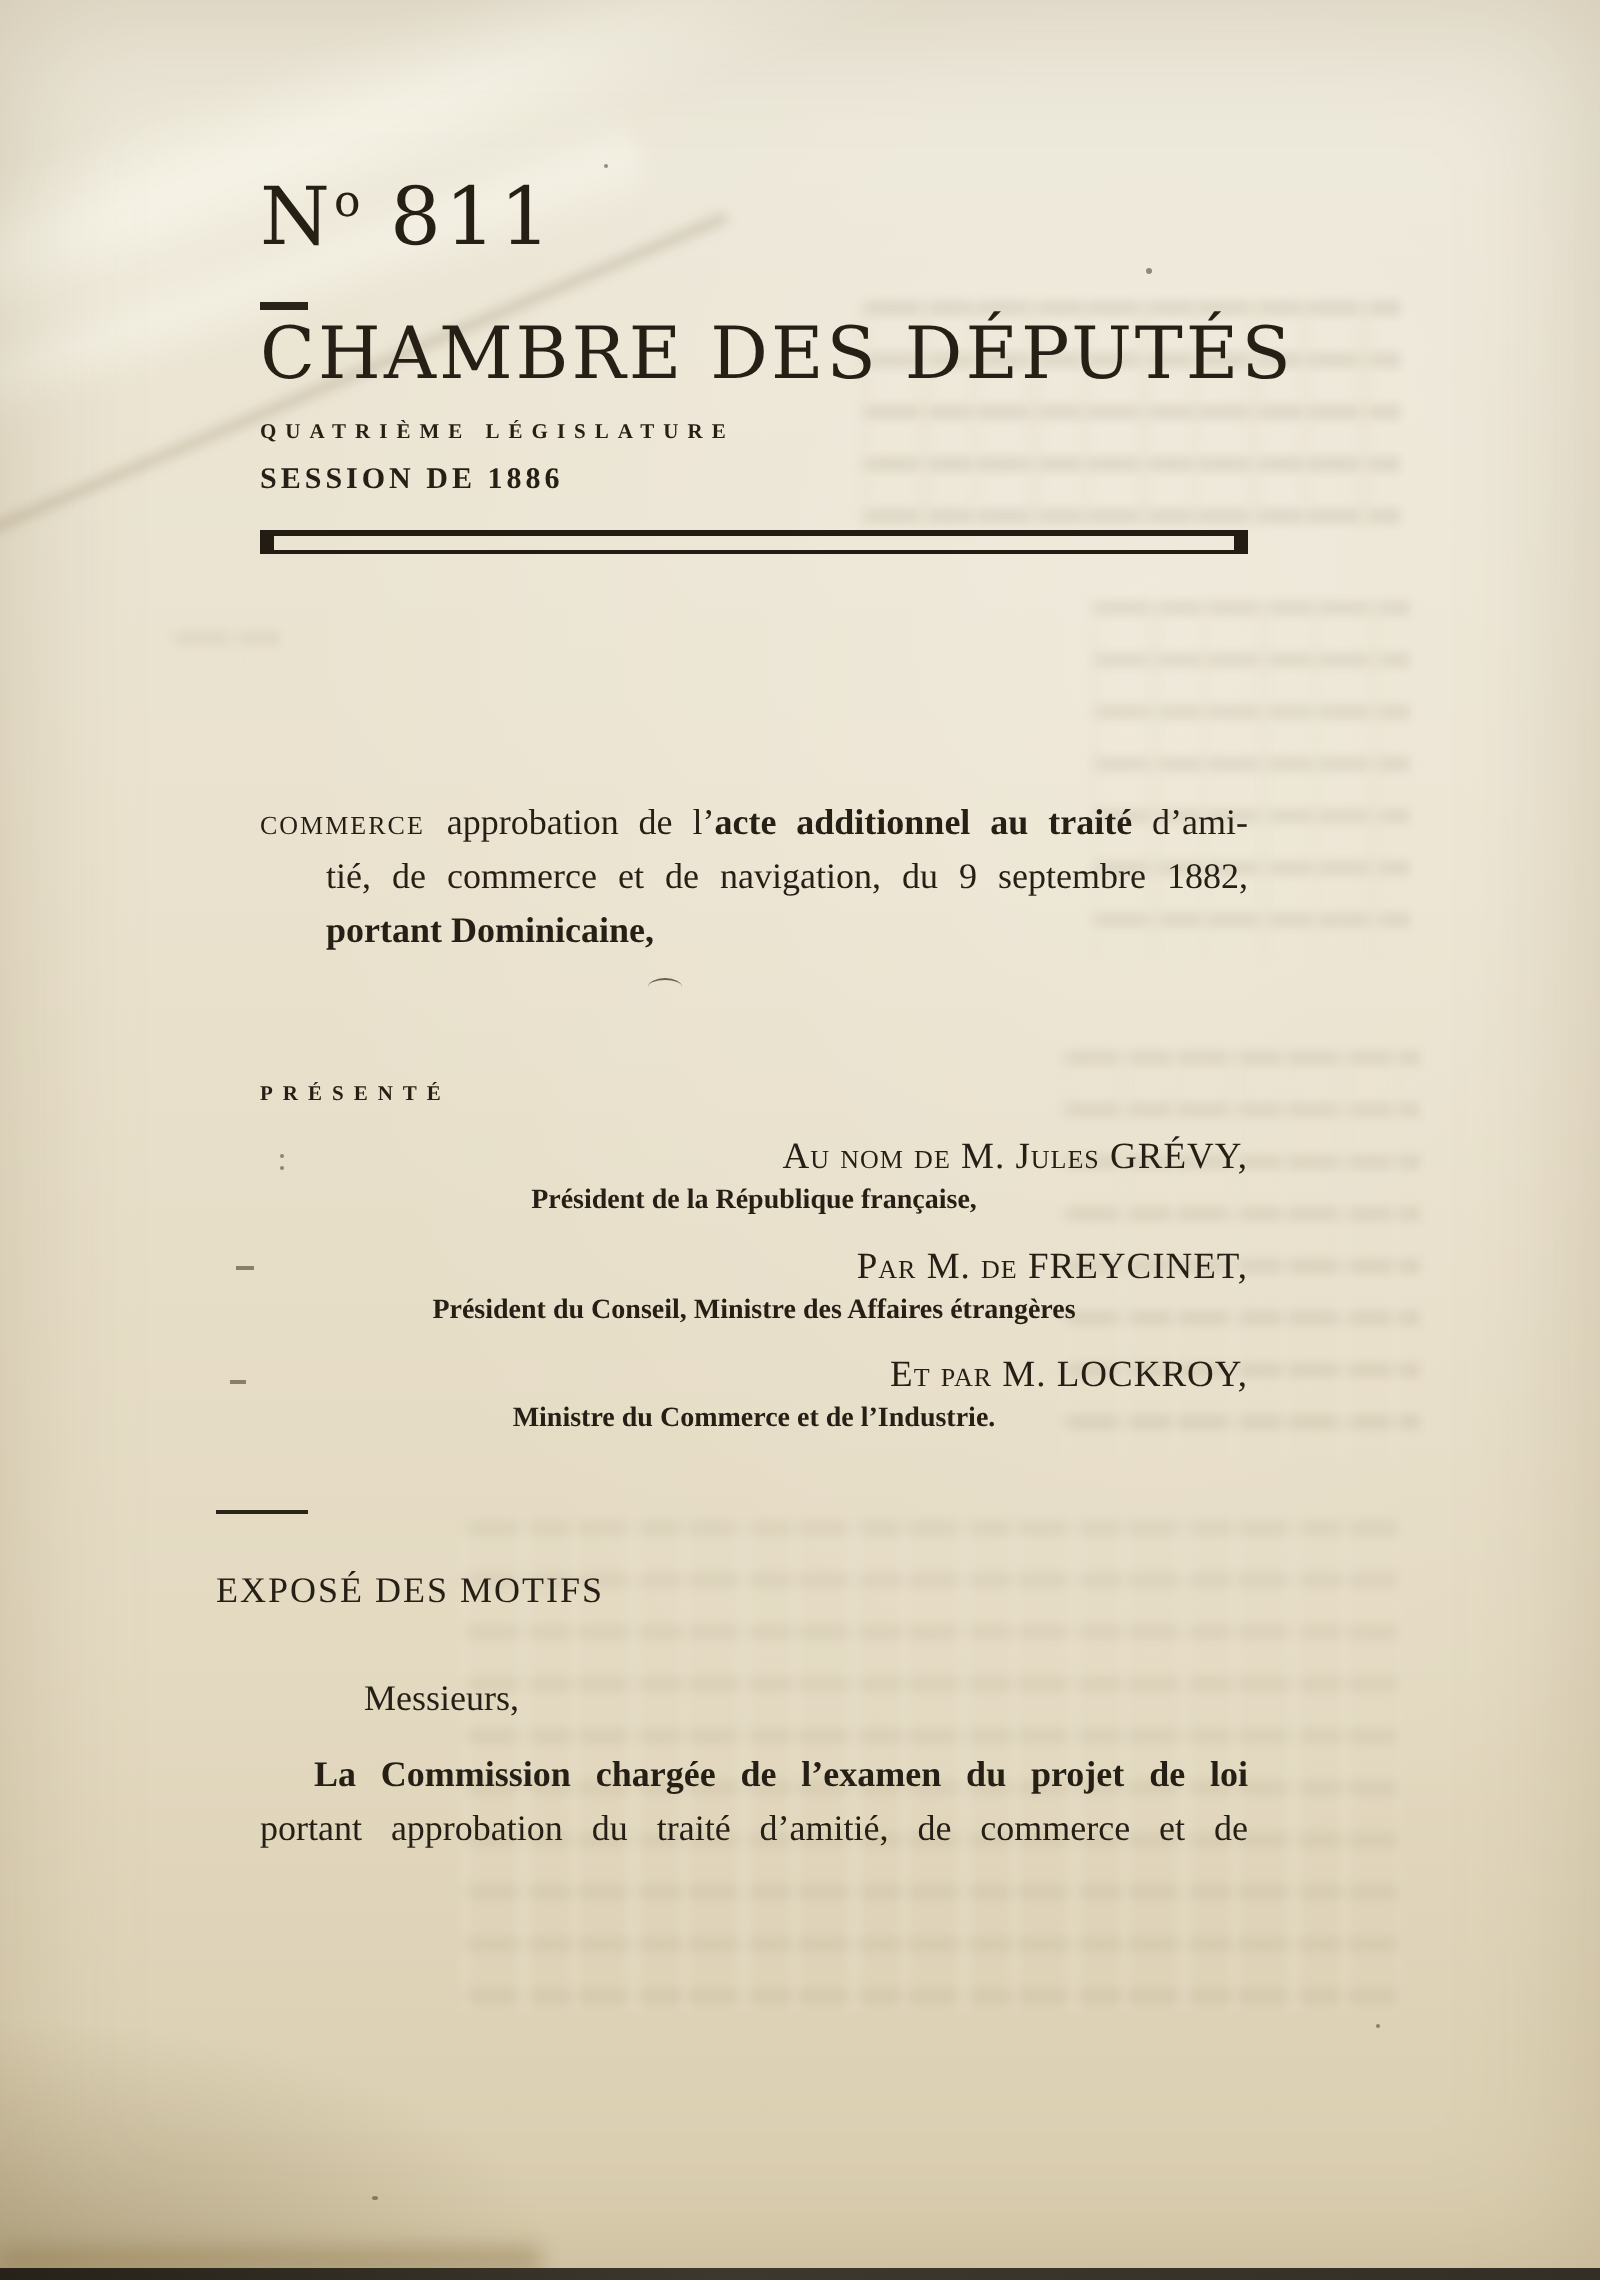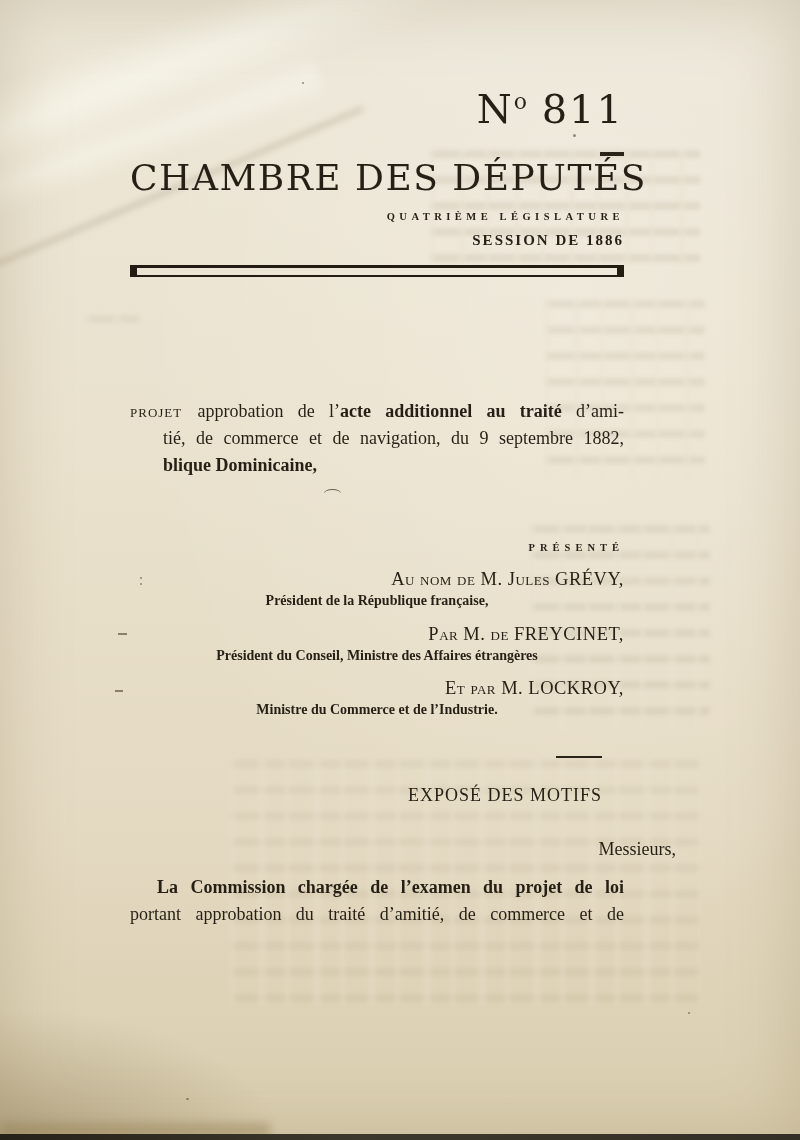--- a/index.html
+++ b/index.html
@@ -4,21 +4,21 @@
 <style>
   html,body { margin:0; padding:0; }
   .page {
     position:relative; width:800px; height:1140px; overflow:hidden;
     font-family:"Liberation Serif", serif; color:#261f15;
     background:
       radial-gradient(ellipse at 72% 28%, rgba(255,255,255,0.22), rgba(255,255,255,0) 55%),
       linear-gradient(180deg, #ece7d8 0%, #eae2ce 38%, #e4dac2 72%, #d9cdae 100%);
   }
   .col { position:absolute; left:130px; width:494px; }
-  .center { text-align:right; }
+  .center { text-align:left; }
 
   .doc-number { top:86px; font-family:"DejaVu Serif", serif; font-size:40px; letter-spacing:2px; }
   .doc-number sup { font-size:55%; vertical-align:14px; letter-spacing:0; }
   .dash-row { top:142px; }
   .dash { display:inline-block; width:24px; height:4px; background:#2a2318; }
   .chamber { top:157px; font-family:"DejaVu Serif", serif; font-size:36px; letter-spacing:1.5px; white-space:nowrap; }
   .legislature { top:211px; font-size:10.5px; font-weight:bold; letter-spacing:4.5px; }
   .session { top:232px; font-size:15px; font-weight:bold; letter-spacing:2px; }
 
   .double-rule { top:265px; height:7px; border-top:3px solid #221c12; border-bottom:2px solid #221c12; }
@@ -43,21 +43,21 @@
   .presented { top:542px; font-size:10.5px; font-weight:bold; letter-spacing:5px; }
 
   .presenter { text-align:center; }
   .presenter-name { font-variant:small-caps; font-size:18.5px; letter-spacing:0.5px; line-height:26px;text-align:right; }
   .presenter-title { font-size:14px; font-weight:bold; line-height:18px; }
   .p1 { top:566px; } .p2 { top:621px; } .p3 { top:675px; }
 
   .divider-row { top:744px; transform:translateX(-22px); }
   .divider { display:inline-block; width:46px; height:2.5px; background:#2a2318; }
   .expose-heading { top:785px; font-size:18px; letter-spacing:1px; transform:translateX(-22px); }
-  .salutation { top:839px; padding-left:52px; font-size:18px;text-align:right; }
+  .salutation { top:839px; padding-left:52px; font-size:18px; }
   .body-par { top:874px; font-size:18px; }
   .body-line { line-height:27px; text-align:justify; text-align-last:justify; }
   .body-line.first { padding-left:27px;font-weight:bold; }
 
   
   .ghost { position:absolute; filter:blur(2px); pointer-events:none;
     background-image:
       repeating-linear-gradient(90deg, rgba(233,226,208,0.55) 0 5px, rgba(233,226,208,0) 5px 28px, rgba(233,226,208,0.55) 28px 36px, rgba(233,226,208,0) 36px 55px),
       repeating-linear-gradient(180deg, rgba(120,107,78,0.15) 0 8px, rgba(0,0,0,0) 8px 26px);
   }
@@ -99,23 +99,23 @@
   </div>
   <div class="col center dash-row"><span class="dash"></span></div>
   <div class="col center chamber">CHAMBRE DES DÉPUTÉS</div>
   <div class="col center legislature">QUATRIÈME LÉGISLATURE</div>
   <div class="col center session">SESSION DE 1886</div>
 
   <div class="col double-rule"></div>
 
 
   <div class="col subject">
-      <div class="subject-line"><span class="seg-sc">projet </span><span class="seg-i">approbation de l’</span><span class="seg-b">acte additionnel au traité </span><span class="seg-i">d’ami-</span></div>
+      <div class="subject-line"><span class="seg-sc">commerce </span><span class="seg-i">approbation de l’</span><span class="seg-b">acte additionnel au traité </span><span class="seg-i">d’ami-</span></div>
       <div class="subject-line cont"><span class="seg-i">tié, de commerce et de navigation, du </span><span class="seg-r">9 </span><span class="seg-i">septembre </span><span class="seg-r">1882,</span></div>
-      <div class="subject-line cont last"><span class="seg-b">blique Dominicaine,</span></div>
+      <div class="subject-line cont last"><span class="seg-b">portant Dominicaine,</span></div>
     </div>
 
 
   <div class="col center presented">PRÉSENTÉ</div>
 
   <div class="col presenter p1">
     <div class="presenter-name">Au nom de M. Jules GRÉVY,</div>
     <div class="presenter-title">Président de la République française,</div>
   </div>
   <div class="col presenter p2">

